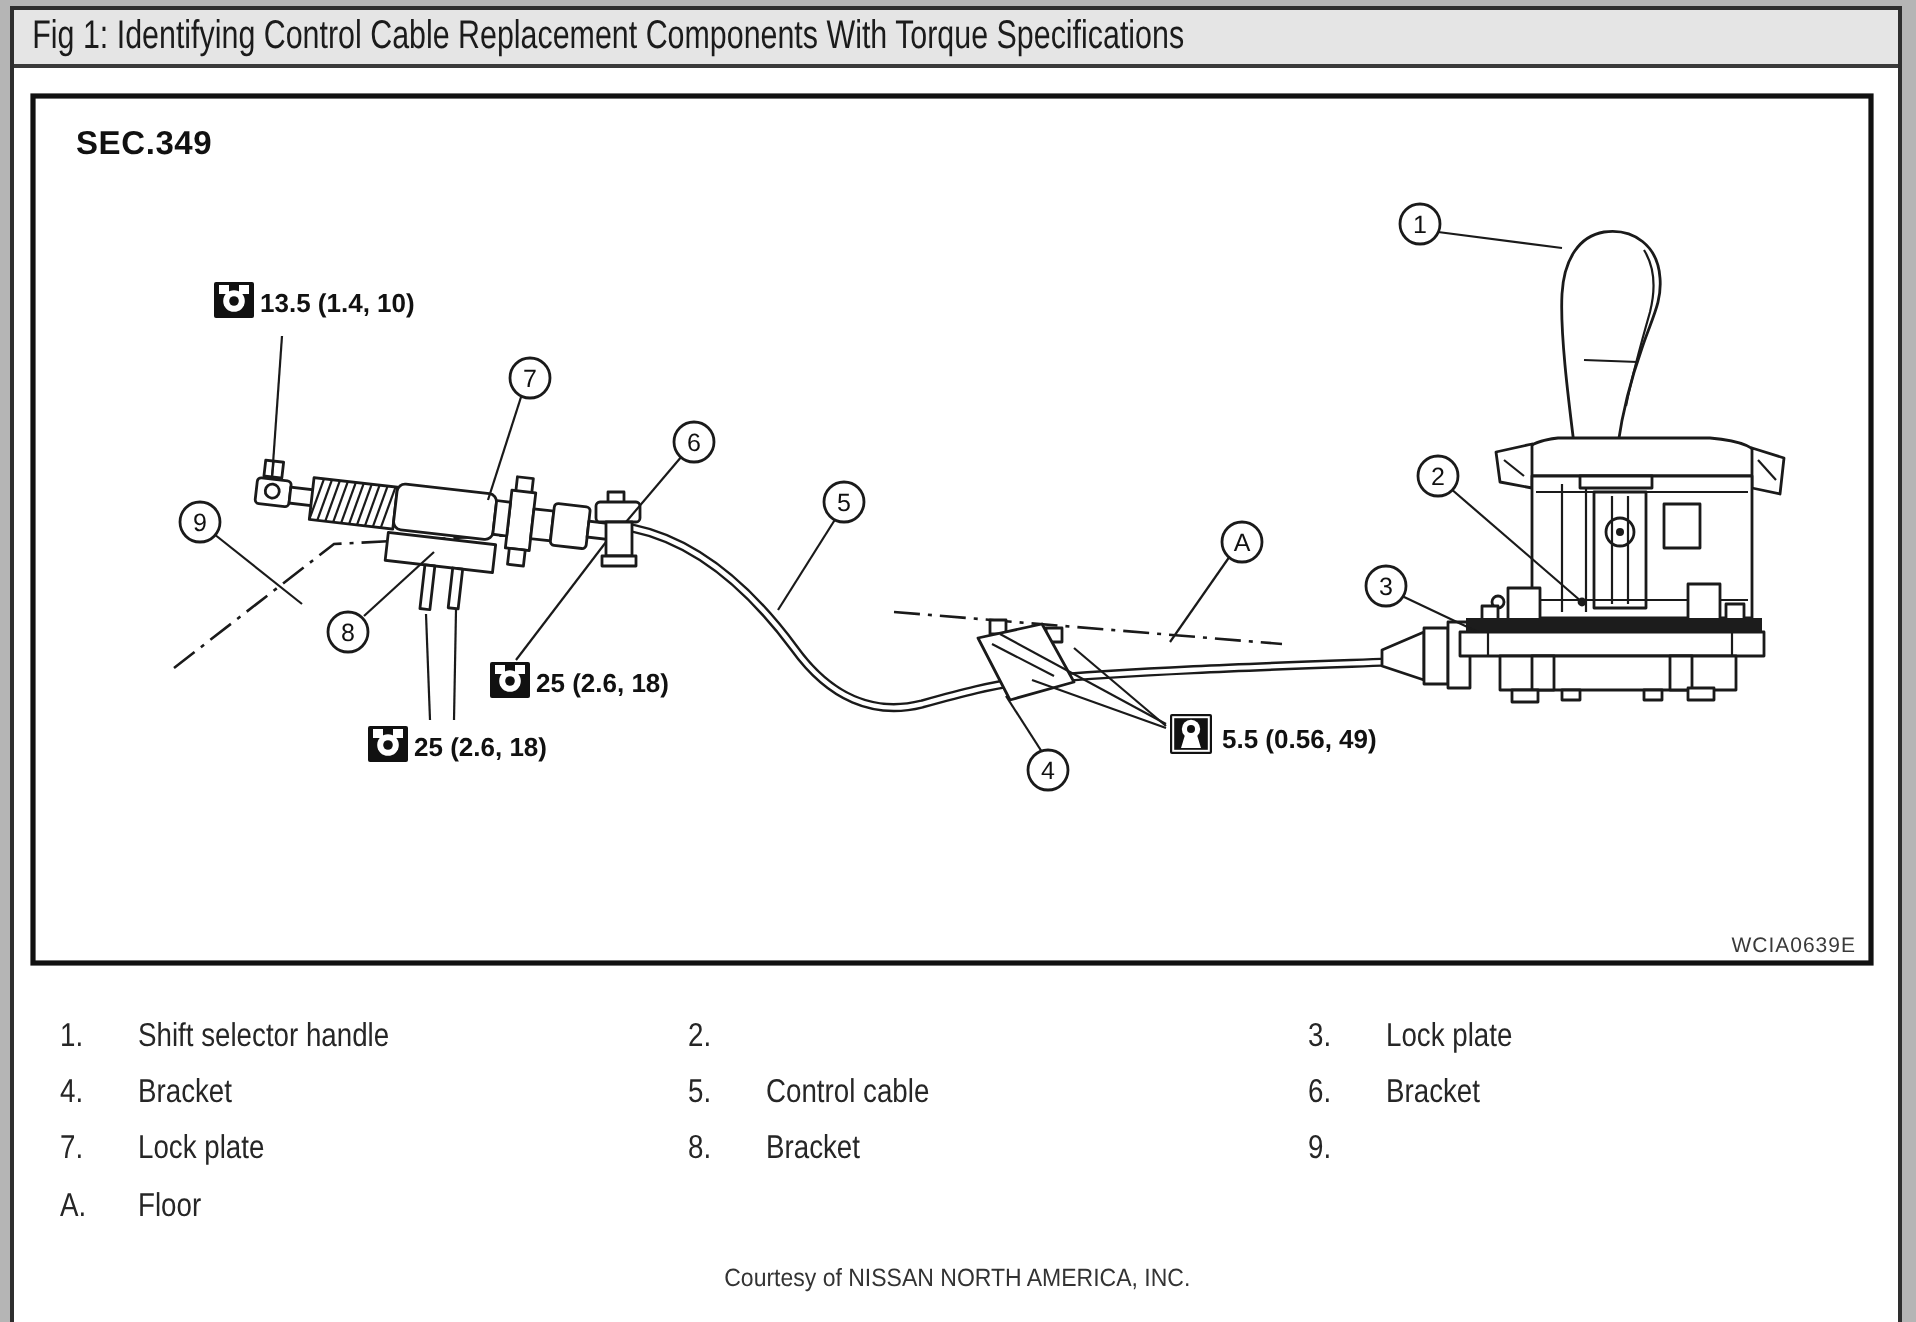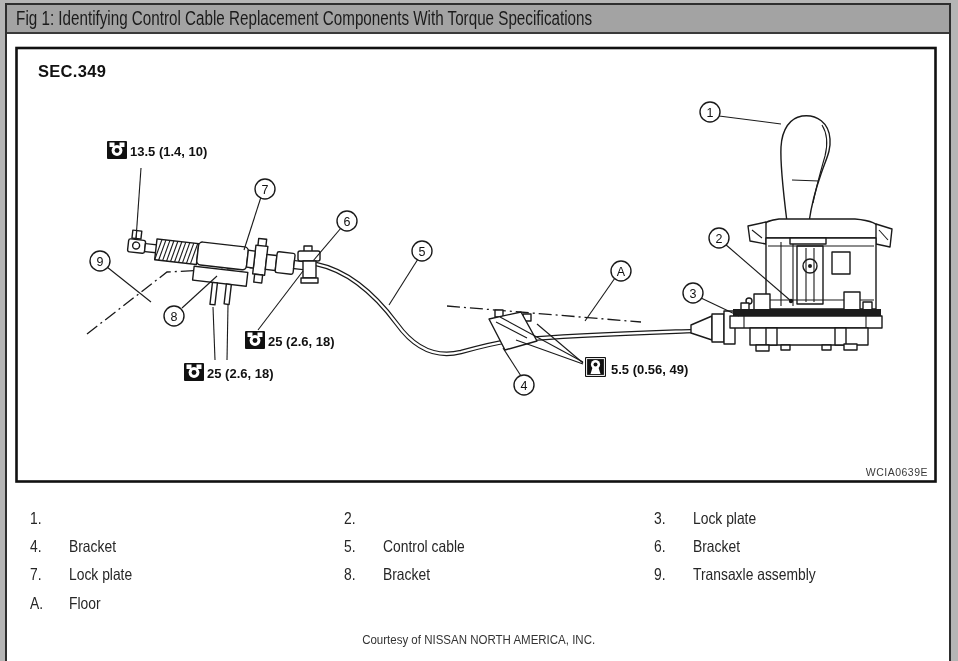--- a/index.html
+++ b/index.html
@@ -8,21 +8,21 @@
     background:#b5b5b5;
     font-family:"Liberation Sans",sans-serif;
   }
   .page{
     position:absolute;left:5px;top:3px;right:7px;bottom:-3px;
     border:2px solid #2e2e2e;border-bottom:none;
     background:#ffffff;
   }
   .titlebar{
     position:absolute;left:0;top:0;right:0;height:27px;
-    background:#a3a3a3;border-bottom:2px solid #3a3a3a;
+    background:#e5e5e5;border-bottom:2px solid #3a3a3a;
     line-height:27px;white-space:nowrap;overflow:hidden;
   }
   .titlebar .t{
     display:inline-block;transform:scaleX(0.76);transform-origin:0 50%;
     font-size:20px;color:#1b1b1b;padding-left:12px;letter-spacing:0;
   }
   svg.diagram{position:absolute;left:0;top:0;pointer-events:none;}
   .legend{
     position:absolute;left:30px;top:504px;right:8px;
     display:grid;grid-template-columns:314px 310px auto;grid-auto-rows:28.4px;
@@ -274,20 +274,21 @@
     <circle cx="621" cy="271" r="10"></circle>
       <text x="621" y="275.5">A</text>
   </g>
 
   <text class="code" x="928" y="476">WCIA0639E</text>
 </svg>
 
 <div class="legend">
   <div class="lg-item">
     <div class="lg-num"><span>1.</span></div>
+    <div class="lg-label"><span>Shift selector handle</span></div>
   </div>
   <div class="lg-item">
     <div class="lg-num"><span>2.</span></div>
   </div>
   <div class="lg-item">
     <div class="lg-num"><span>3.</span></div>
     <div class="lg-label"><span>Lock plate</span></div>
   </div>
   <div class="lg-item">
     <div class="lg-num"><span>4.</span></div>
@@ -304,21 +305,20 @@
   <div class="lg-item">
     <div class="lg-num"><span>7.</span></div>
     <div class="lg-label"><span>Lock plate</span></div>
   </div>
   <div class="lg-item">
     <div class="lg-num"><span>8.</span></div>
     <div class="lg-label"><span>Bracket</span></div>
   </div>
   <div class="lg-item">
     <div class="lg-num"><span>9.</span></div>
-    <div class="lg-label"><span>Transaxle assembly</span></div>
   </div>
   <div class="lg-item">
     <div class="lg-num"><span>A.</span></div>
     <div class="lg-label"><span>Floor</span></div>
   </div>
 </div>
 
 <div class="courtesy">
   <span>Courtesy of NISSAN NORTH AMERICA, INC.</span>
 </div>

